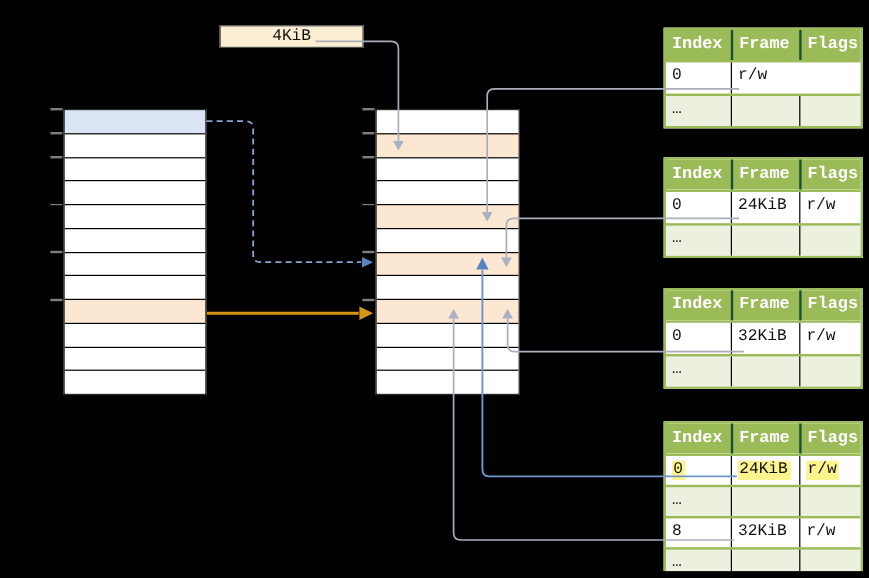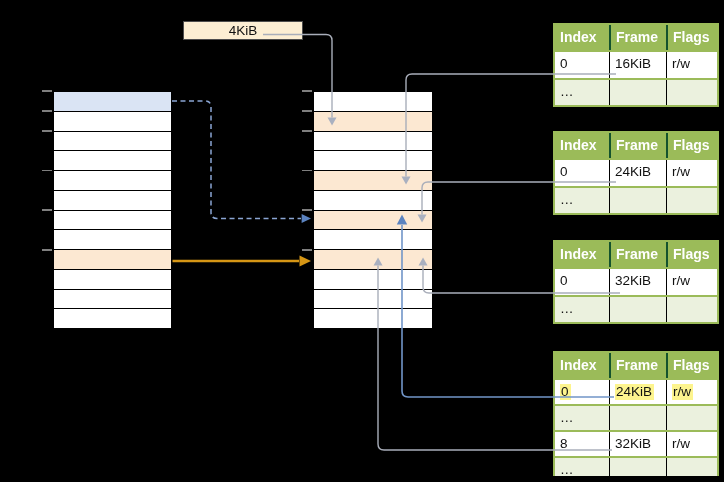--- a/index.html
+++ b/index.html
@@ -13,21 +13,21 @@
     --arrow-gray:#a9b0c0;
     --line-blue:#7195c8;
     --arrow-blue:#5b83c0;
     --dash-blue:#8aa5d3;
     --line-orange:#d69615;
     --tick-gray:#7f7f7f;
   }
   html,body{margin:0;padding:0;background:#000;}
   .stage{
     position:relative;width:724px;height:476px;background:#000;overflow:hidden;
-    font-family:Liberation Sans, sans-serif;
+    font-family:Liberation Mono, monospace;
   }
   
   .size-box{
     position:absolute;left:183px;top:21px;width:120px;height:19px;
     background:var(--box-cream);border:1px solid #4d4d4d;box-sizing:border-box;
     display:flex;align-items:center;justify-content:center;
     font-size:13.5px;color:#111;
   }
   
   .mem-col{
@@ -129,21 +129,20 @@
   <div class="tick" style="left:302px;top:249px"></div>
 
   <div class="pt" style="top:23px">
     <div class="pt-header">
       <div class="pt-hcell">Index</div>
       <div class="pt-hcell">Frame</div>
       <div class="pt-hcell">Flags</div>
     </div>
     <div class="pt-row">
       <div class="pt-cell">0</div>
-      <div class="pt-cell">16KiB</div>
       <div class="pt-cell">r/w</div>
     </div>
     <div class="pt-row pt-row--shaded">
       <div class="pt-cell">…</div>
       <div class="pt-cell"></div>
       <div class="pt-cell"></div>
     </div>
   </div>
 
   <div class="pt" style="top:131px">

